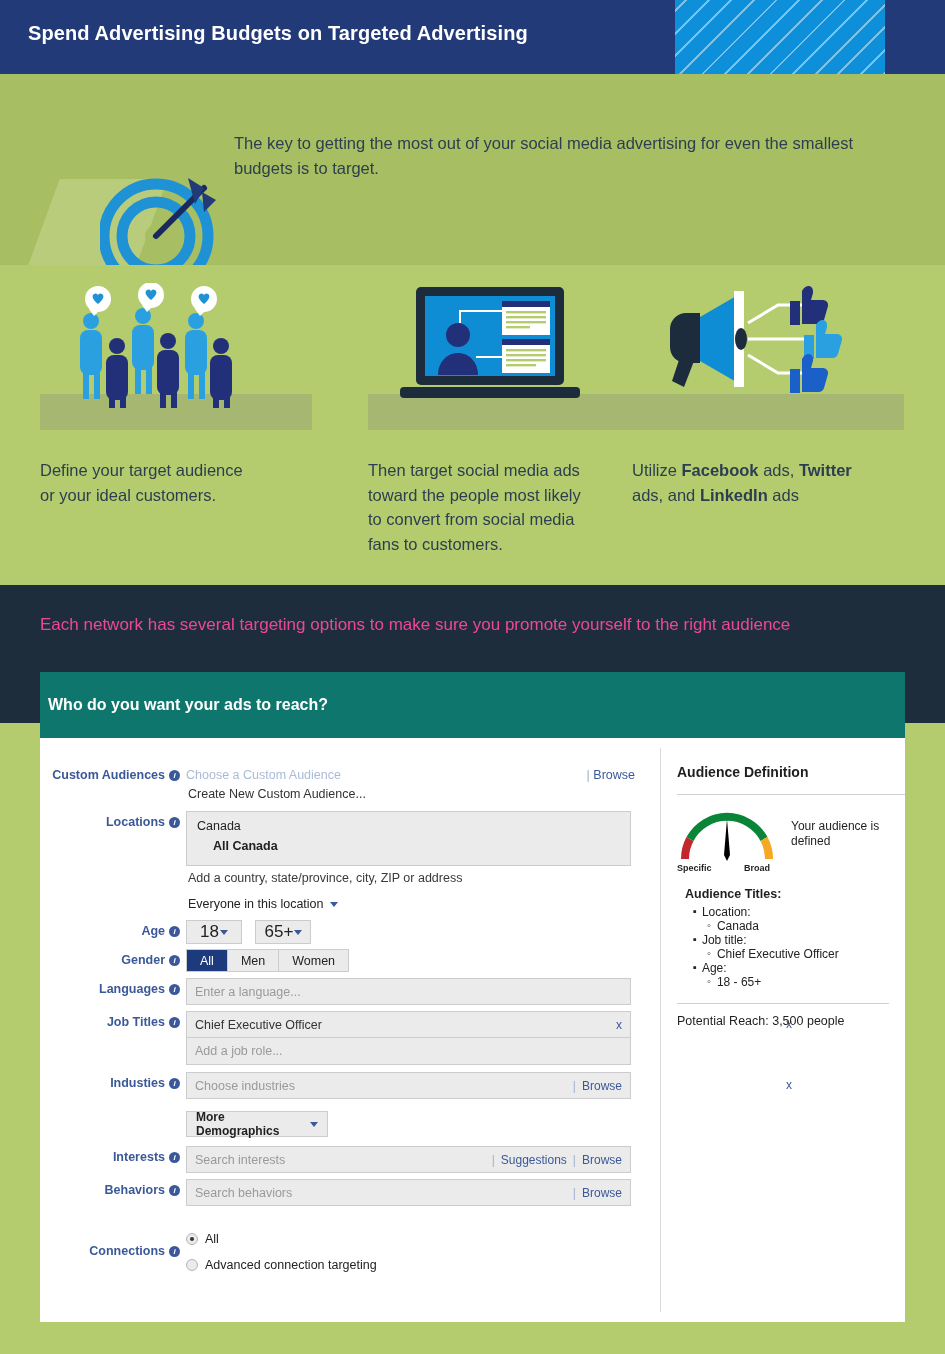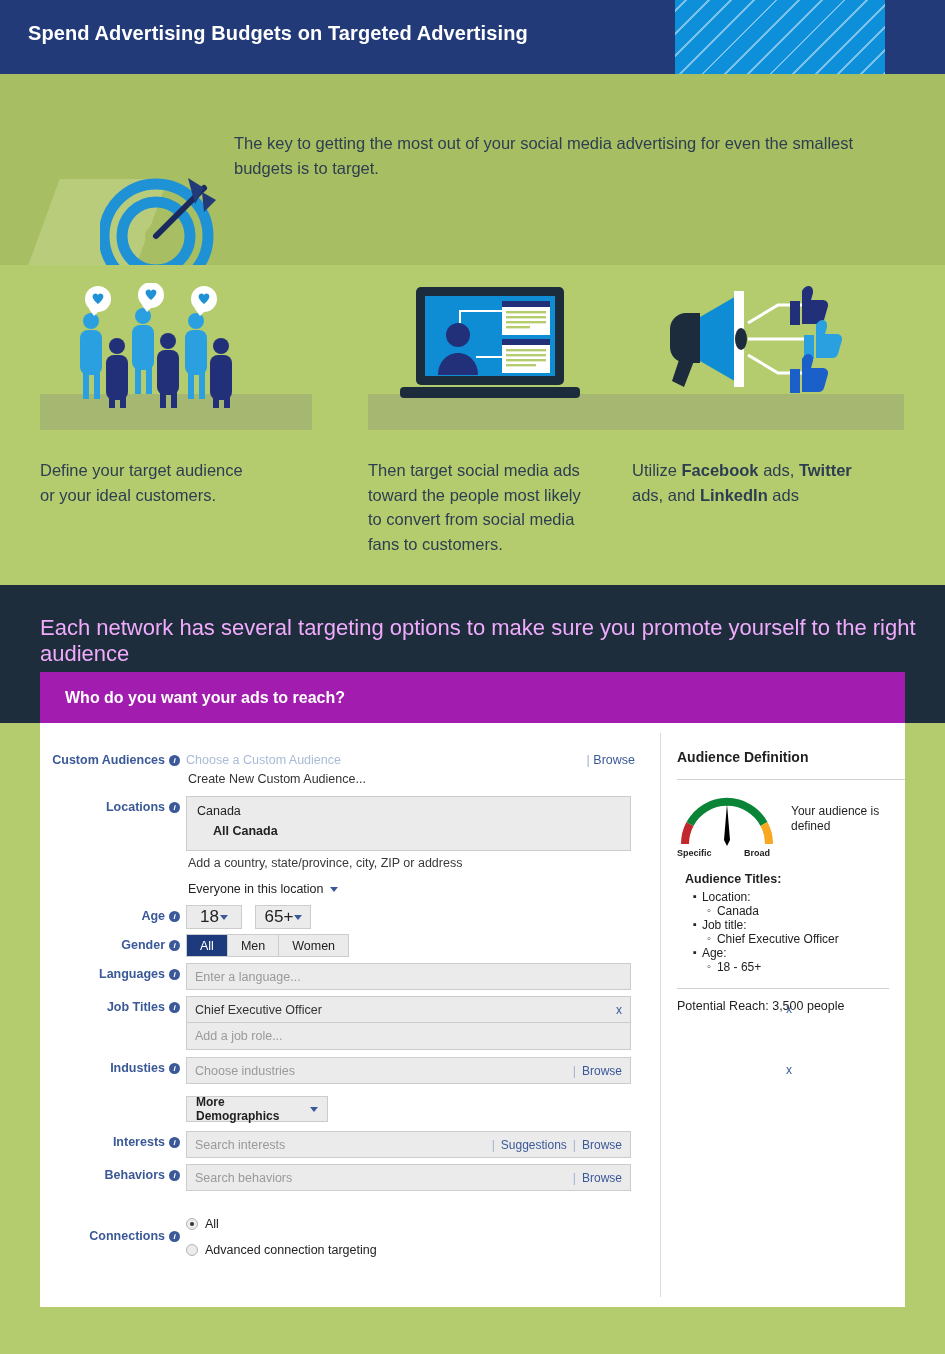--- a/index.html
+++ b/index.html
@@ -100,38 +100,38 @@
   
   .dark-band {
     position: relative;
     background: #1e2d3c;
     width: 945px;
     height: 138px;
   }
   .dark-head {
     position: absolute;
     left: 40px; top: 30px;
-    color: #f0abfc;
-    font-size: 22px;
+    color: #ec4899;
+    font-size: 17px;
   }
 
   
   .card-wrap {
     position: absolute;
     left: 40px; top: 672px;
     width: 865px;
   }
   .card-title {
-    background: #a21caf;
-    height: 51px;
+    background: #0f766e;
+    height: 66px;
     color: #fff;
     font-size: 16px;
     font-weight: bold;
     display: flex; align-items: center;
-    padding-left: 25px;
+    padding-left: 8px;
   }
   .card-body {
     background: #ffffff;
     height: 584px;
     position: relative;
     display: flex;
   }
   .form-left { width: 620px; position: relative; padding: 26px 0 0 0; }
   .divider-v {
     width: 1px; background: #d9d9d9; margin: 10px 0 10px 0;

